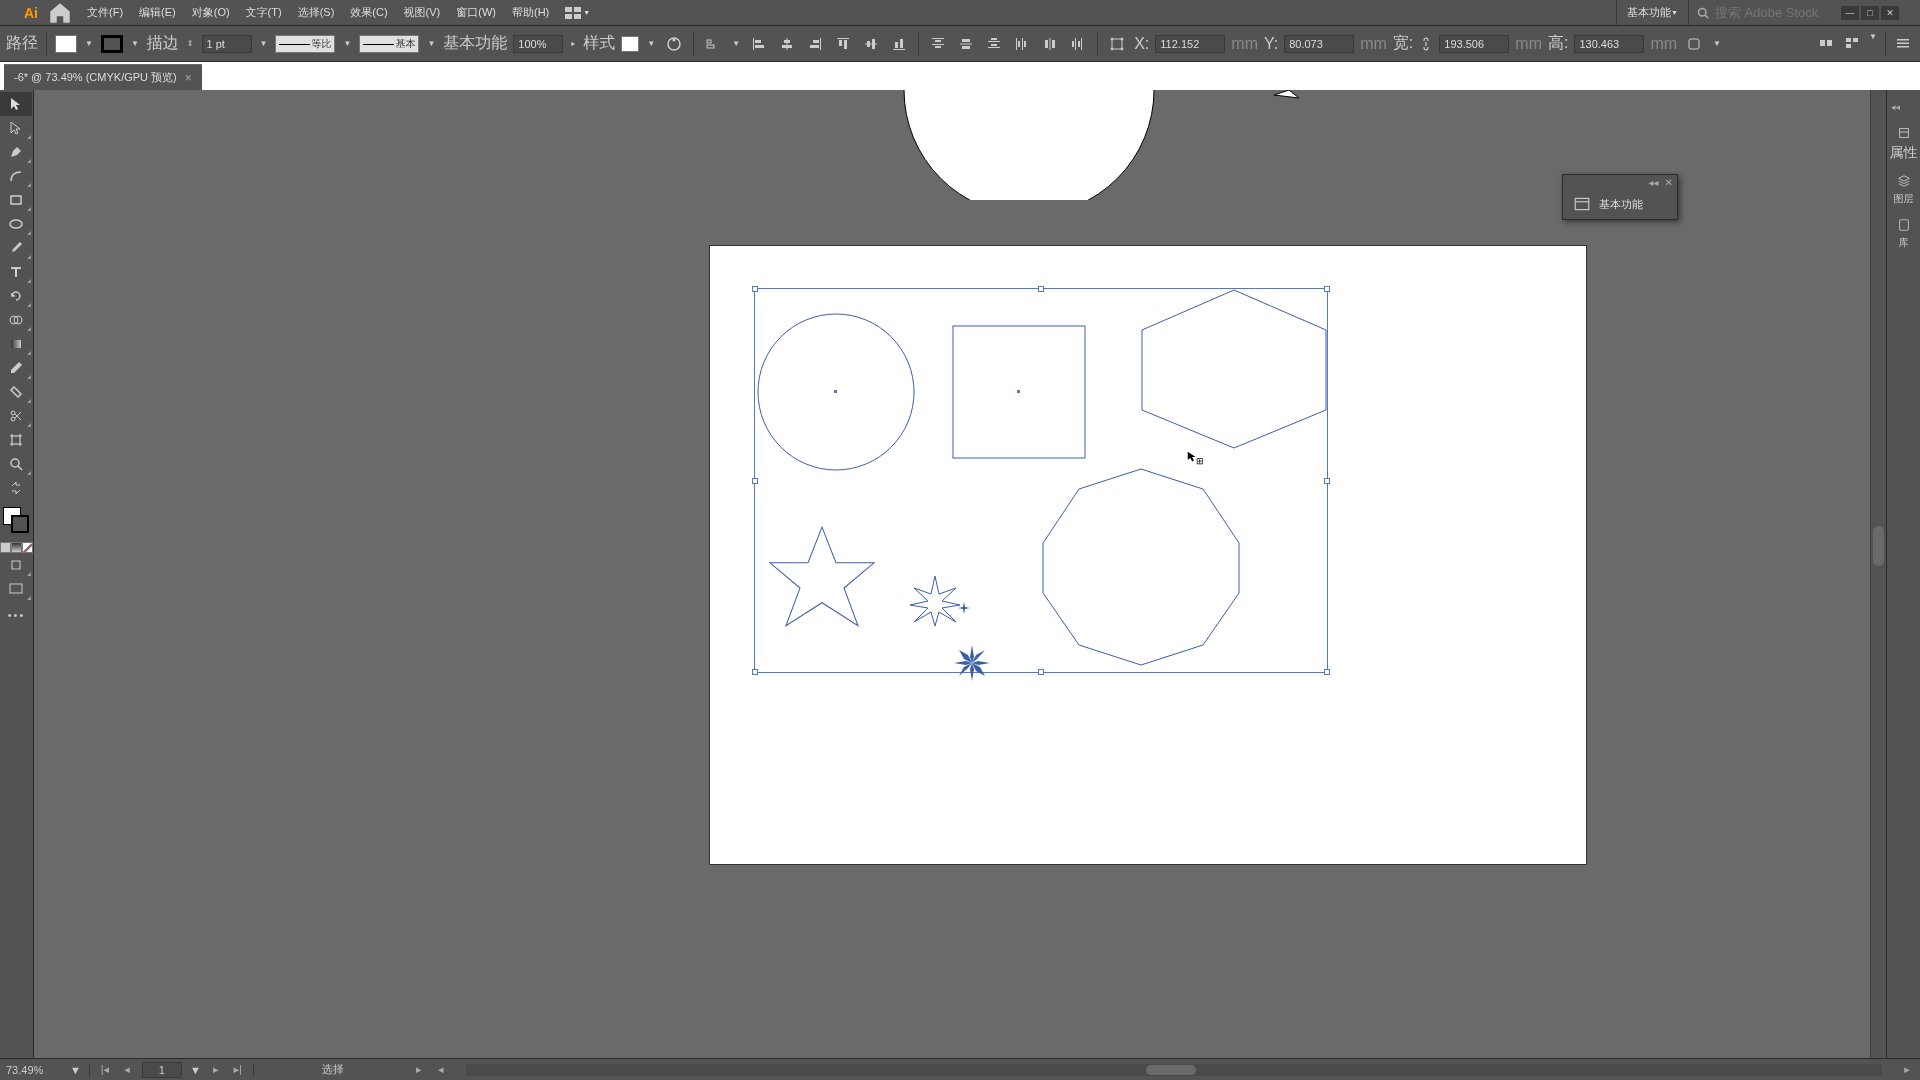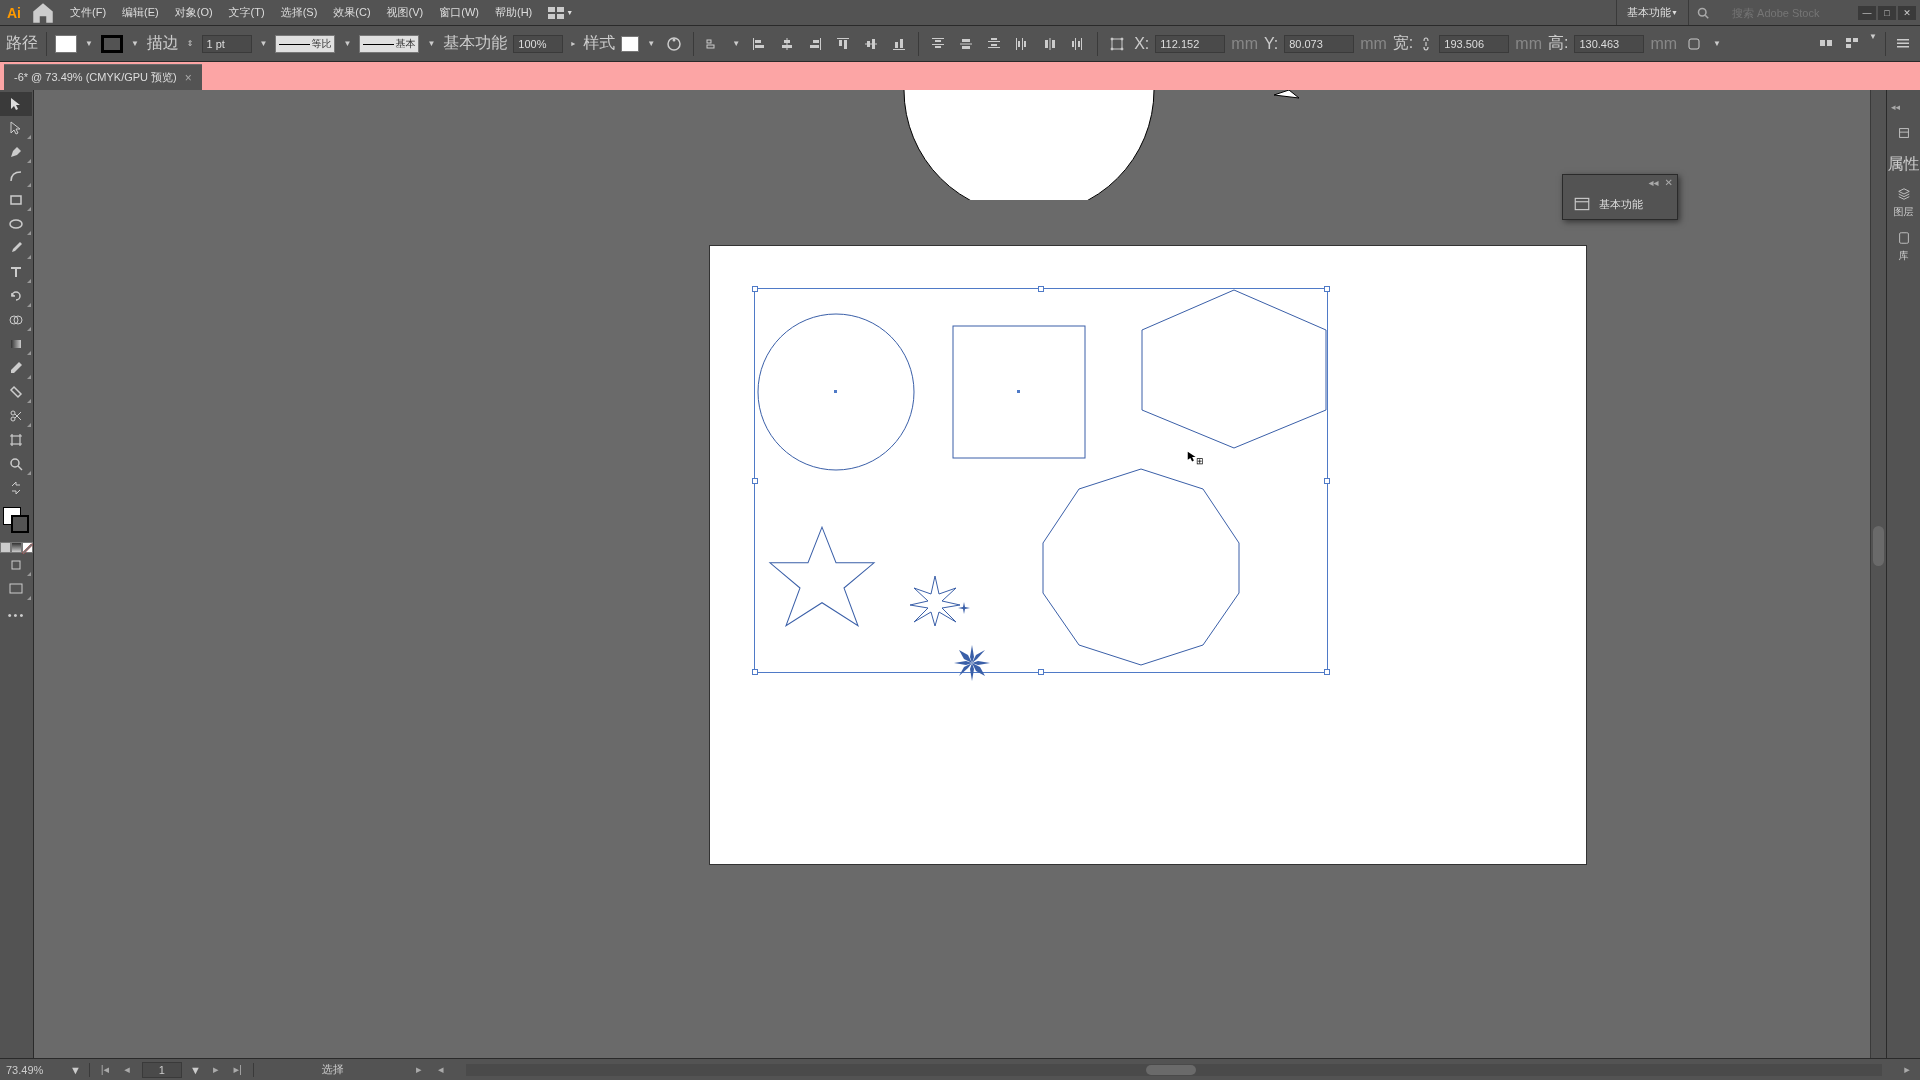--- a/index.html
+++ b/index.html
@@ -1,46 +1,46 @@
 <!DOCTYPE html>
 <html><head>
 <meta charset="utf-8">
 <style>
 * { margin: 0; padding: 0; box-sizing: border-box; user-select: none; }
 body { font-family: "Microsoft YaHei", sans-serif; font-size: 11px; background: #535353; overflow: hidden; width: 1920px; height: 1080px; }
 
 
-.menubar { height: 26px; background: #535353; display: flex; align-items: center; padding: 0 4px; border-bottom: 1px solid #2a2a2a; }
+.menubar { height: 26px; background: #535353; display: flex; align-items: center; padding: 0 21px; border-bottom: 1px solid #2a2a2a; }
 .menubar .logo { width: 20px; height: 20px; display: flex; align-items: center; justify-content: center; color: #ff9a00; font-weight: bold; font-size: 14px; }
 .menubar .home { width: 26px; height: 20px; display: flex; align-items: center; justify-content: center; margin: 0 6px; }
 .menubar .menu-item { color: #ddd; padding: 0 8px; height: 100%; display: flex; align-items: center; cursor: default; }
 .menubar .spacer { flex: 1; }
 .menubar .workspace { color: #ddd; padding: 0 10px; display: flex; align-items: center; gap: 0; border-left: 1px solid #3a3a3a; height: 100%; }
 .menubar .search { display: flex; align-items: center; gap: 6px; padding: 0 8px; border-left: 1px solid #3a3a3a; height: 100%; }
-.menubar .search input { background: transparent; border: none; color: #999; width: 110px; font-size: 11px; outline: none; margin-left: 17px; }
+.menubar .search input { background: transparent; border: none; color: #999; width: 110px; font-size: 13px; outline: none; }
 .menubar .win-controls { display: flex; gap: 2px; margin-left: 8px; }
 .menubar .win-controls div { width: 18px; height: 14px; background: #3a3a3a; display: flex; align-items: center; justify-content: center; color: #ccc; font-size: 9px; }
 
 
 .controlbar { height: 36px; background: #535353; display: flex; align-items: center; padding: 0 6px; gap: 6px; border-bottom: 1px solid #2a2a2a; }
 .controlbar .lbl { color: #ccc; font-size: 16px; }
 .controlbar .swatch { width: 22px; height: 18px; border: 1px solid #777; }
 .controlbar .dropdown-arrow { color: #ccc; font-size: 8px; padding: 0 2px; }
 .controlbar .num-field { background: #4a4a4a; border: 1px solid #3a3a3a; color: #ddd; padding: 2px 4px; width: 50px; font-size: 11px; }
 .controlbar .wide-field { width: 70px; }
 .controlbar .brush-prev { width: 60px; height: 18px; background: #e0e0e0; border: 1px solid #777; position: relative; display: flex; align-items: center; justify-content: flex-end; padding-right: 3px; font-size: 10px; color: #333; }
 .controlbar .brush-prev::before { content: ""; position: absolute; left: 3px; right: 24px; top: 50%; height: 1px; background: #000; }
 .controlbar .sep { width: 1px; height: 24px; background: #3a3a3a; margin: 0 2px; }
 .controlbar .icon-btn { width: 22px; height: 22px; display: flex; align-items: center; justify-content: center; color: #ccc; }
 .controlbar .icon-btn svg { width: 16px; height: 16px; }
 .controlbar .spacer { flex: 1; }
 .controlbar .right-icons { display: flex; gap: 4px; }
 
 
-.tabbar { height: 28px; background: #fca5a5; display: flex; align-items: flex-end; padding-left: 4px; }
+.tabbar { height: 28px; background: #ffffff; display: flex; align-items: flex-end; padding-left: 4px; }
 .tabbar .tab { background: #535353; color: #ddd; padding: 5px 10px; font-size: 11px; border-top: 1px solid #6a6a6a; display: flex; align-items: center; gap: 8px; }
 .tabbar .tab .close { color: #aaa; font-size: 12px; }
 
 
 .main { display: flex; height: calc(1080px - 26px - 36px - 28px - 22px); }
 .toolbox { width: 34px; background: #535353; border-right: 1px solid #2a2a2a; display: flex; flex-direction: column; padding-top: 2px; }
 .toolbox .tool { width: 32px; height: 24px; display: flex; align-items: center; justify-content: center; color: #ccc; position: relative; }
 .toolbox .tool.active { background: #3a3a3a; }
 .toolbox .tool svg { width: 16px; height: 16px; }
 .toolbox .tool .corner { position: absolute; right: 1px; bottom: 1px; width: 0; height: 0; border-right: 4px solid #999; border-top: 4px solid transparent; }
@@ -549,21 +549,21 @@
     </div>
   </div>
 
   <div class="right-panel">
     <div class="p-item" style="justify-content:flex-start;padding-left:4px;color:#aaa;font-size:9px;">◂◂</div>
     <div class="p-item" style="flex-direction:column;height:auto;padding:6px 0;">
       <svg viewBox="0 0 16 16" fill="none" stroke="#ccc">
           <rect x="3" y="3" width="10" height="10"></rect>
           <line x1="3" y1="7" x2="13" y2="7"></line>
         </svg>
-      <span style="writing-mode:horizontal-tb;font-size:16px;margin-top:12px;font-family:Liberation Serif, serif;">属性</span>
+      <span style="writing-mode:horizontal-tb;font-size:14px;margin-top:2px;font-family:Liberation Serif, serif;">属性</span>
     </div>
     <div class="p-item" style="flex-direction:column;height:auto;padding:6px 0;">
       <svg viewBox="0 0 16 16" fill="#ccc">
           <path d="M8 2 L14 5 L8 8 L2 5 Z M2 8 L8 11 L14 8 M2 11 L8 14 L14 11" fill="none" stroke="#ccc"></path>
         </svg>
       <span style="font-size:10px;margin-top:2px;">图层</span>
     </div>
     <div class="p-item" style="flex-direction:column;height:auto;padding:6px 0;">
       <svg viewBox="0 0 16 16" fill="none" stroke="#ccc">
           <path d="M3 3 Q3 2 5 2 L11 2 Q13 2 13 3 L13 13 Q13 14 11 14 L5 14 Q3 14 3 13 Z"></path>

